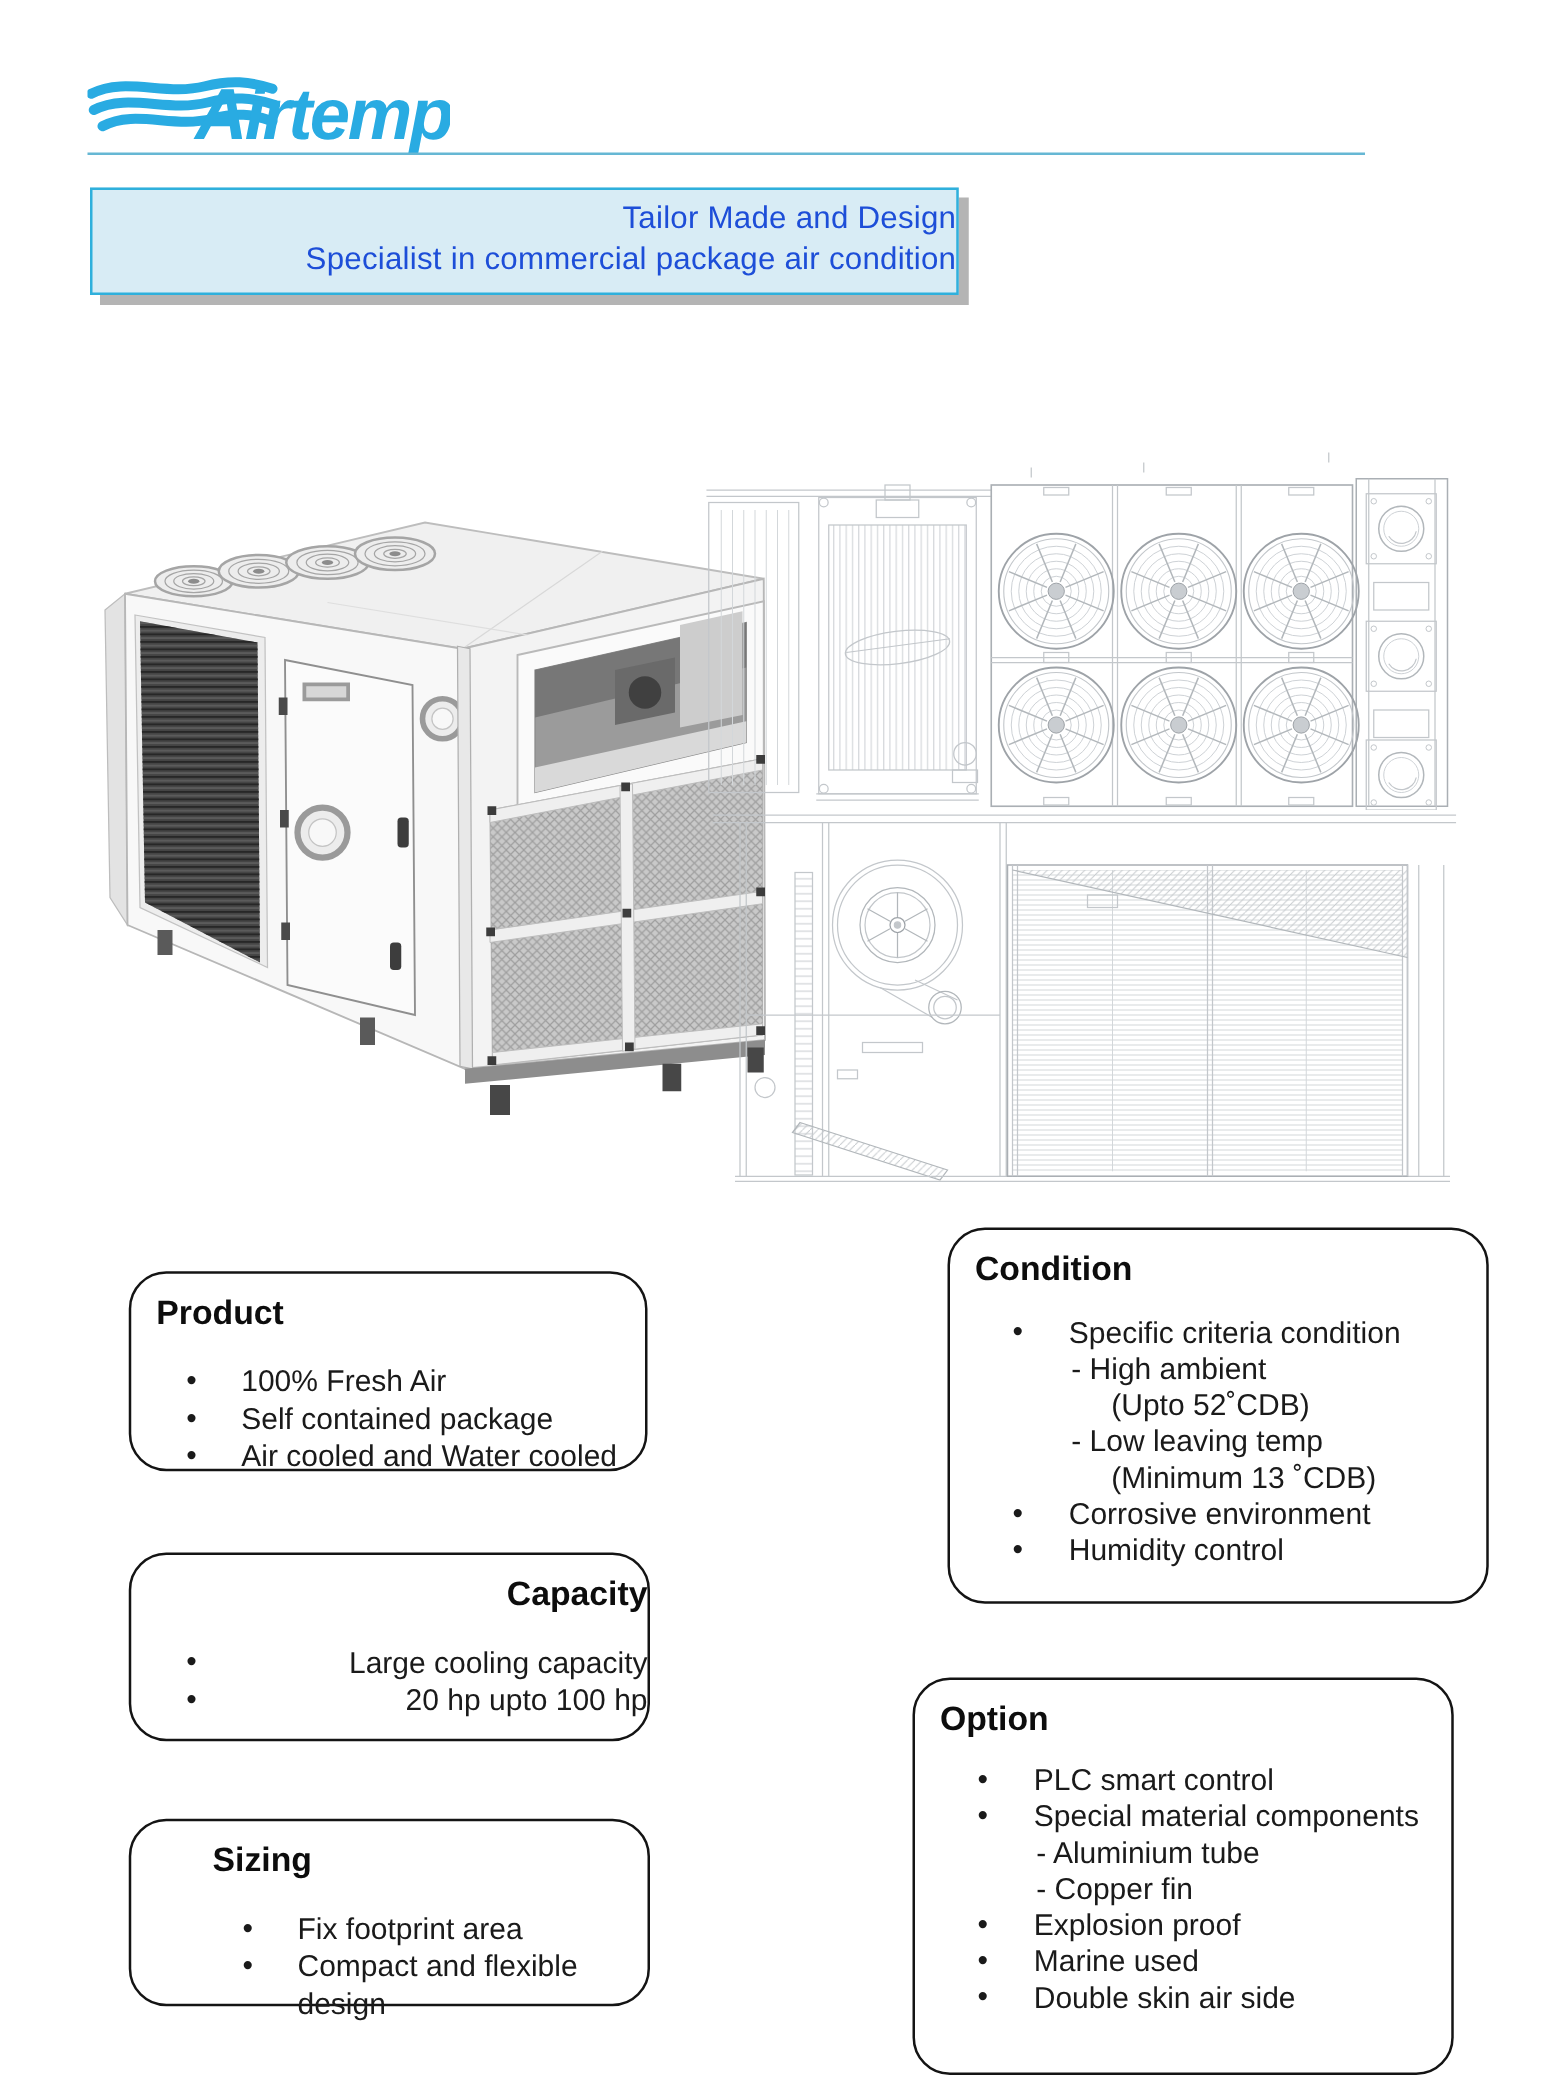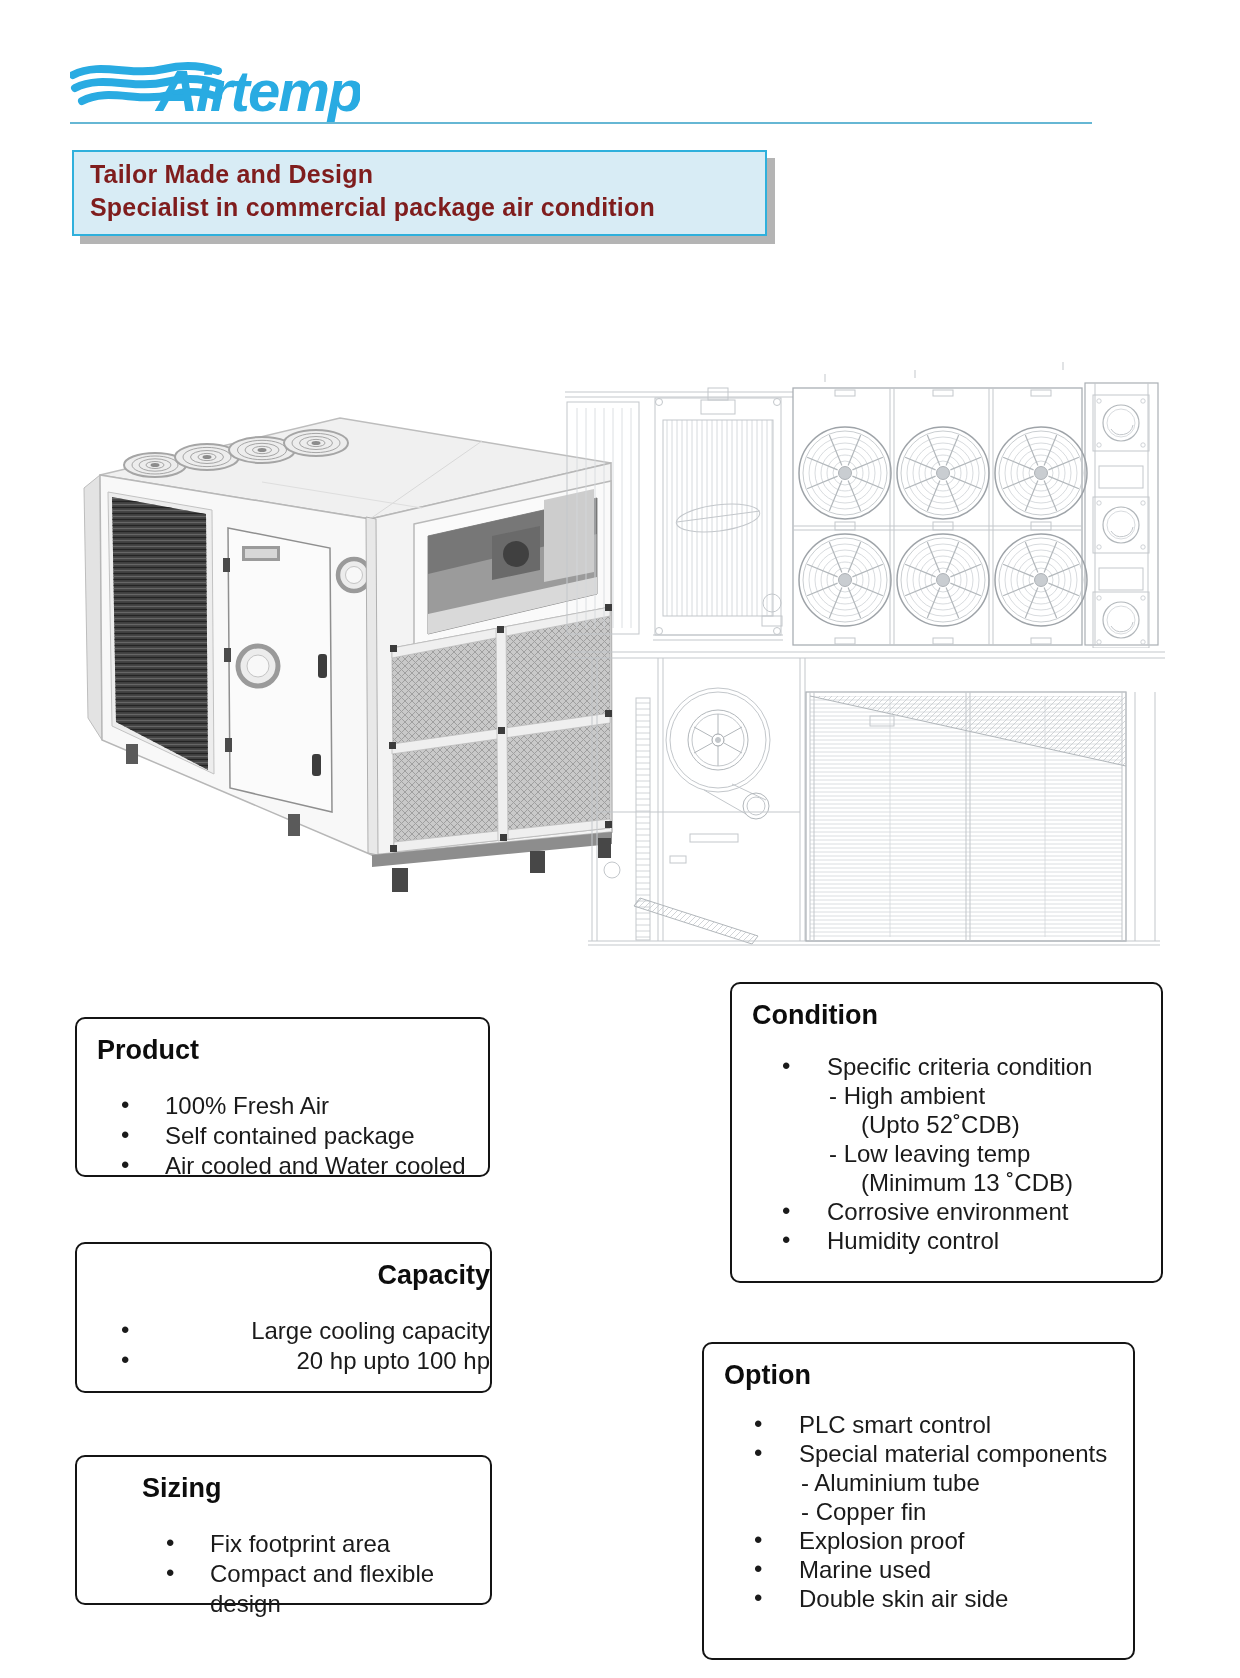--- a/index.html
+++ b/index.html
@@ -5,27 +5,27 @@
   html,body{margin:0;padding:0;background:#ffffff;}
   .page{position:relative;width:1240px;height:1678px;background:#ffffff;overflow:hidden;
         font-family:"Liberation Sans",sans-serif;color:#111;}
 
   
   .logo{position:absolute;left:70px;top:48px;width:290px;height:76px;}
   .rule{position:absolute;left:70px;top:122px;width:1022px;height:2px;background:#66b7d4;}
   .banner{position:absolute;left:72px;top:150px;width:675px;height:76px;
           background:#d8ecf5;border:2px solid #2fb0dc;box-shadow:8px 8px 0 #b4b4b4;
           padding:6px 0 0 16px;box-sizing:content-box;}
-  .banner .bline{font-size:25px;line-height:33px;font-weight:bold;color:#7f1d1d;letter-spacing:0.2px;}
+  .banner .bline{font-size:25px;line-height:33px;font-weight:normal;color:#1d4ed8;letter-spacing:0.2px;text-align:right;}
 
   
   .fig{position:absolute;}
 
   
-  .card{position:absolute;background:#ffffff;border:2.5px solid #141414;border-radius:10px;box-sizing:border-box;}
+  .card{position:absolute;background:#ffffff;border:2.5px solid #141414;border-radius:30px;box-sizing:border-box;margin-left:28px;}
   .card h3{margin:0;padding:16px 0 0 20px;font-size:27px;line-height:30px;font-weight:bold;color:#0d0d0d;}
   .rows{margin-top:26px;font-size:24px;color:#1a1a1a;}
   .row{position:relative;line-height:30px;padding-left:88px;}
   .row .blt{position:absolute;left:44px;top:-1px;font-size:24px;}
   .row.lvl1{padding-left:90px;}
   .row.lvl2{padding-left:122px;}
   .card.c-right .row{line-height:29px;padding-left:95px;}
   .card.c-right .row .blt{left:50px;}
   .card.c-right .row.lvl1{padding-left:97px;}
   .card.c-right .row.lvl2{padding-left:129px;}

